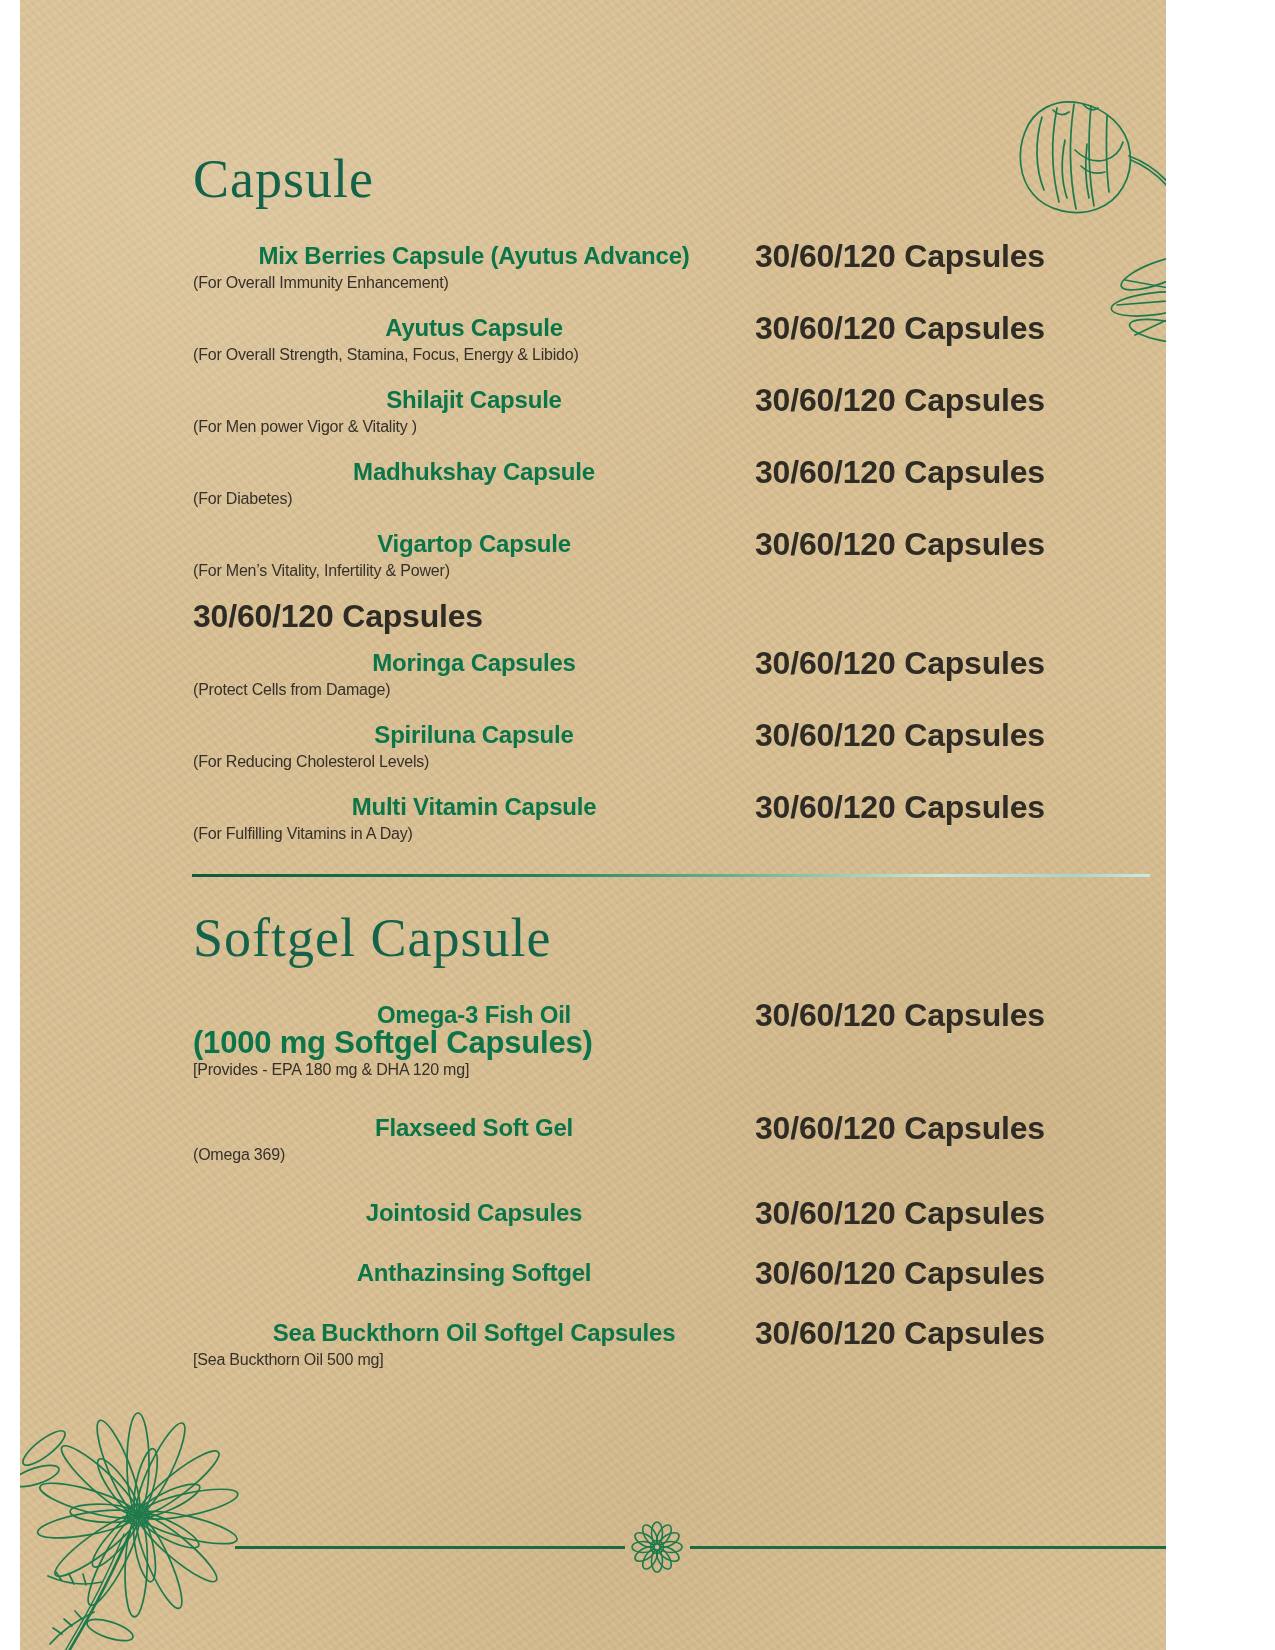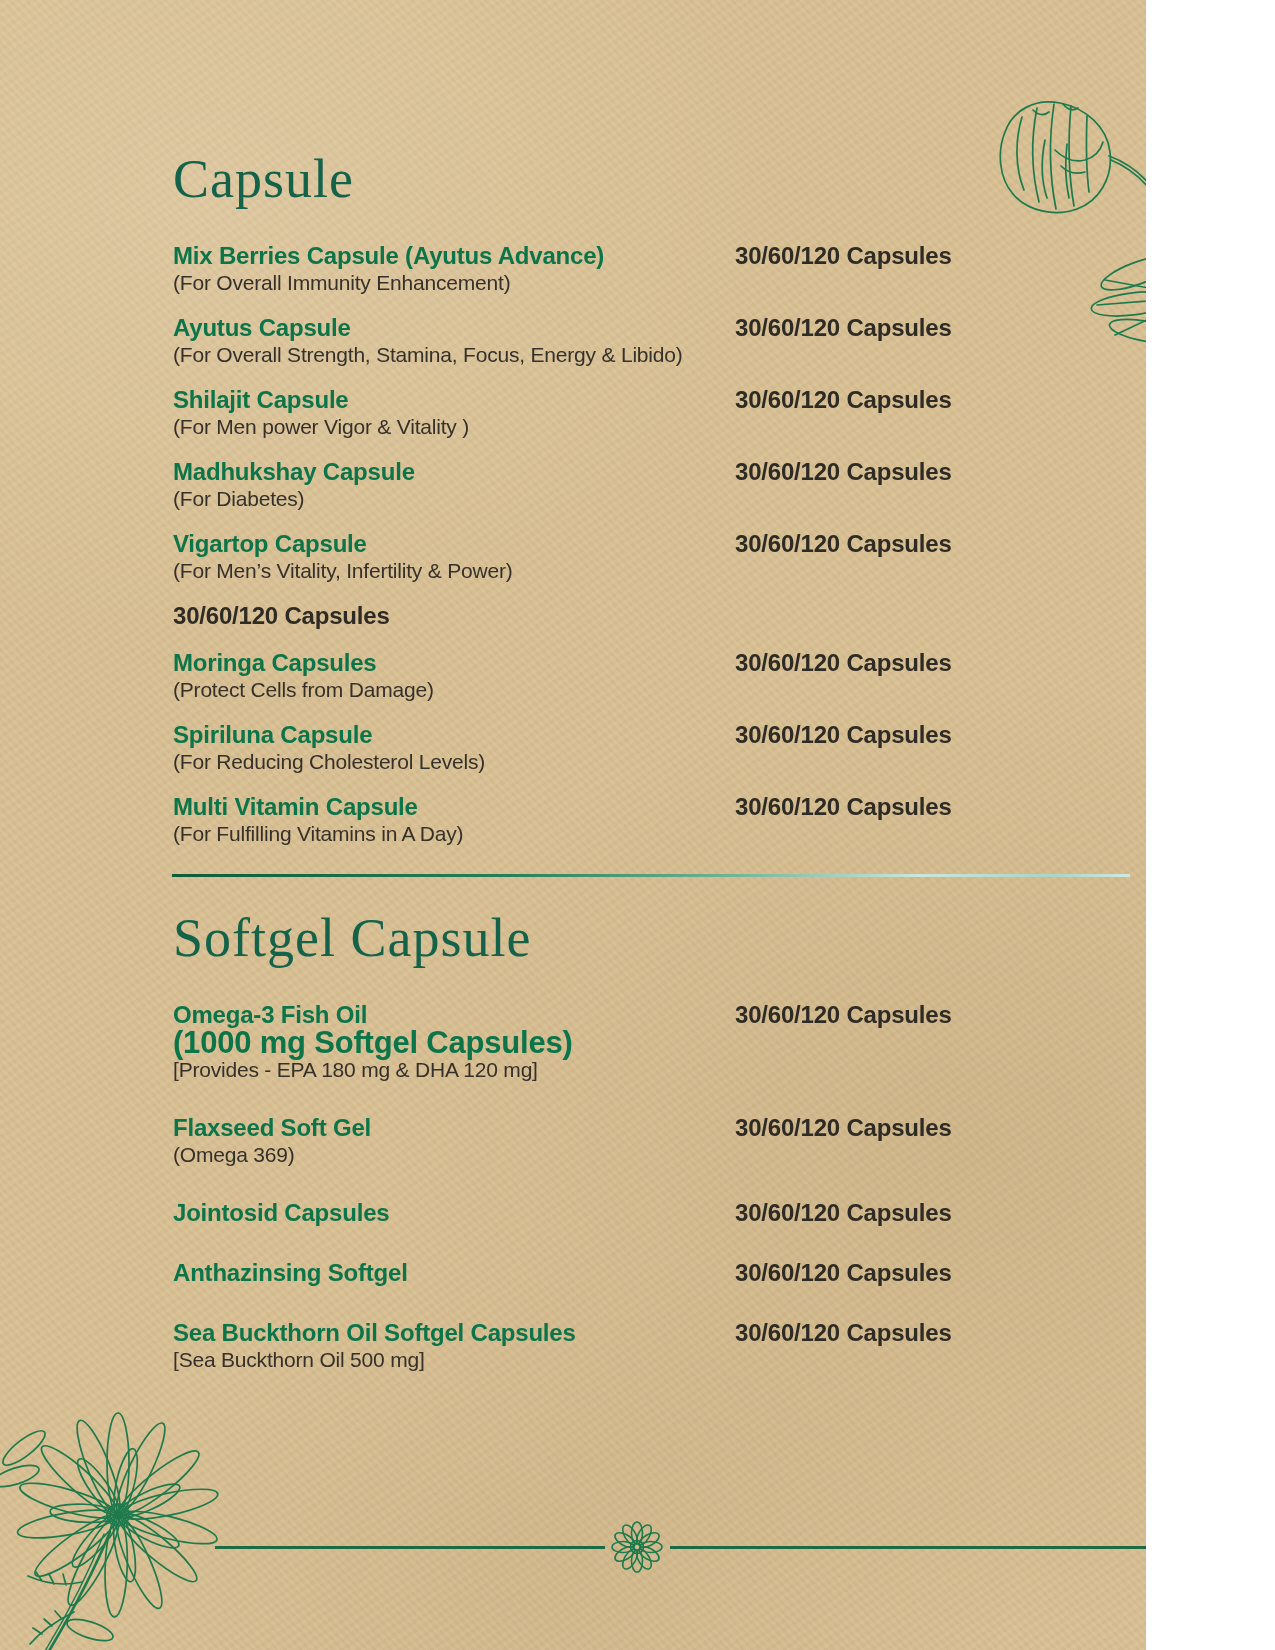--- a/index.html
+++ b/index.html
@@ -8,20 +8,21 @@
     width:1146px;height:1650px;
     overflow:hidden;
     font-family:"Liberation Sans", sans-serif;
     background-color:#d9c094;
     background-image:
       radial-gradient(ellipse 900px 700px at 18% 12%, rgba(255,248,230,.16), transparent 65%),
       radial-gradient(ellipse 1000px 800px at 85% 70%, rgba(125,95,45,.10), transparent 60%),
       radial-gradient(ellipse 700px 500px at 50% 95%, rgba(125,95,45,.08), transparent 65%),
       repeating-linear-gradient(47deg, rgba(255,255,255,.025) 0 3px, rgba(90,70,35,.03) 3px 6px),
       repeating-linear-gradient(-33deg, rgba(255,255,255,.02) 0 4px, rgba(90,70,35,.025) 4px 8px);
+    margin-left: 20px;
   }
   .content{position:absolute;left:173px;top:152px;right:90px;}
   .section-title{
     font-family:"Liberation Serif", serif;
     font-size:54px;line-height:1;
     font-weight:400;
     color:#14624a;
     letter-spacing:1px;
     margin:0 0 36px 0;
   }
@@ -30,36 +31,37 @@
     grid-template-columns:562px 1fr;
     align-items:start;
   }
   .cap-row{margin-bottom:19px;}
   .soft-row{margin-bottom:32px;}
   .item-name{
     color:#0c7449;
     font-weight:bold;
     font-size:24px;line-height:28px;
     letter-spacing:-0.2px;
+    text-align:center;
   }
   .item-name2{
     color:#0c7449;
     font-weight:bold;
     font-size:31px;line-height:28px;
     letter-spacing:-0.2px;
   }
   .item-desc{
     color:#35302a;
-    font-size:21px;line-height:25px;
+    font-size:16px;line-height:25px;
     letter-spacing:-0.2px;
   }
   .item-qty{
     color:#2e2a24;
     font-weight:bold;
-    font-size:24px;line-height:28px;
+    font-size:32px;line-height:28px;
     letter-spacing:-0.2px;
     white-space:nowrap;
   }
   .item-name2:empty,.item-desc:empty{display:none;}
   .grad-divider{
     height:3px;
     width:958px;
     margin:28px 0 34px -1px;
     background:linear-gradient(90deg,#0d5c3a 0%,#23805a 35%,#6eb396 58%,#c9e7dc 78%,#a9d4c6 92%,#cfeae0 100%);
   }

